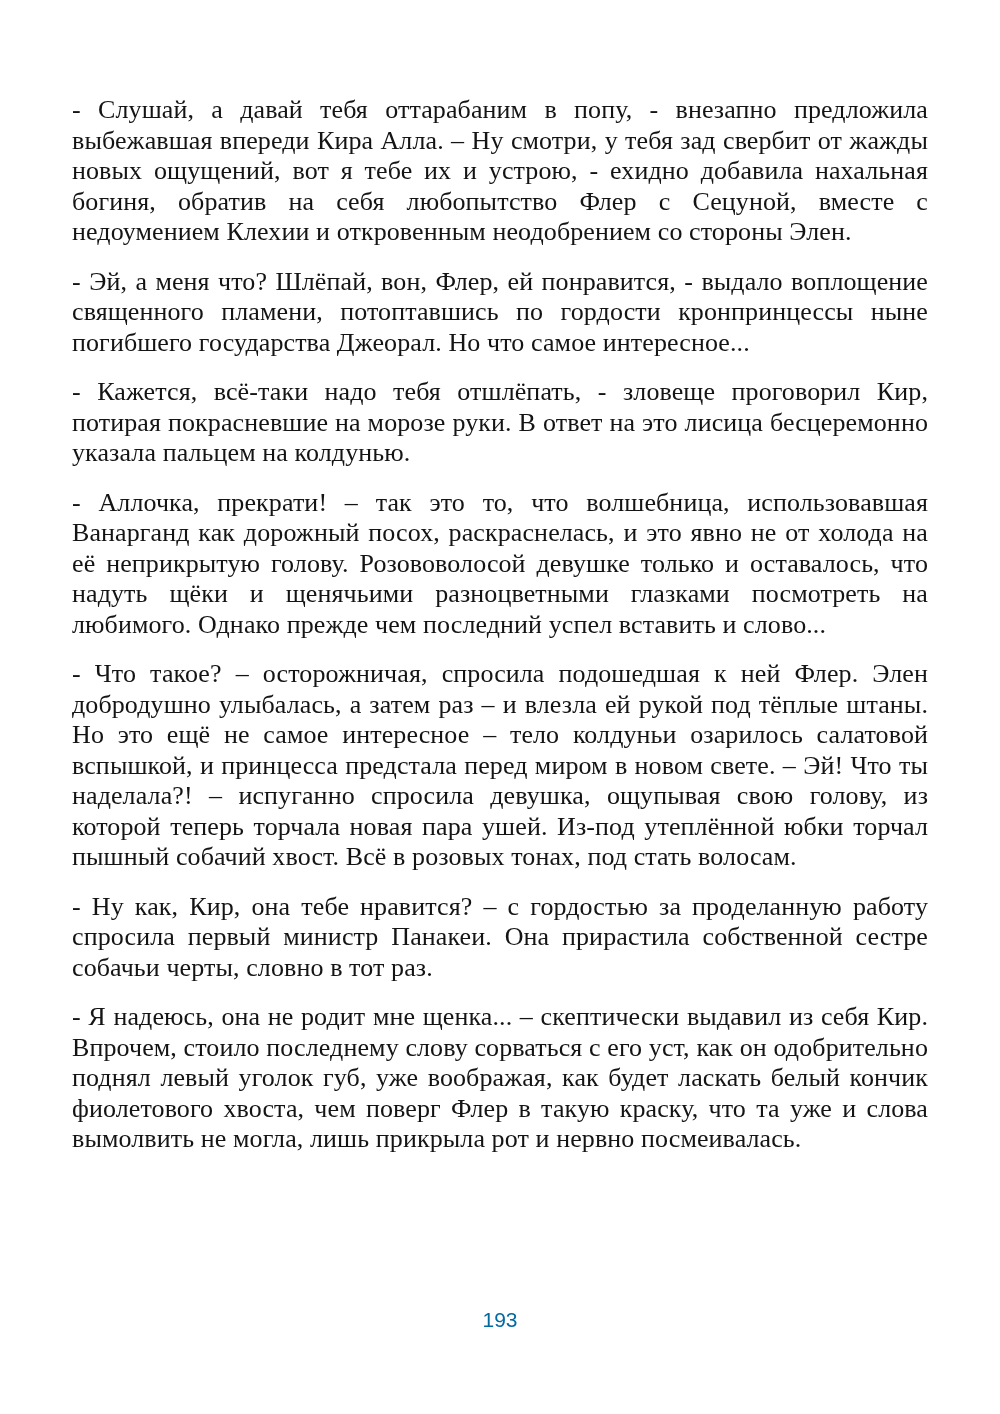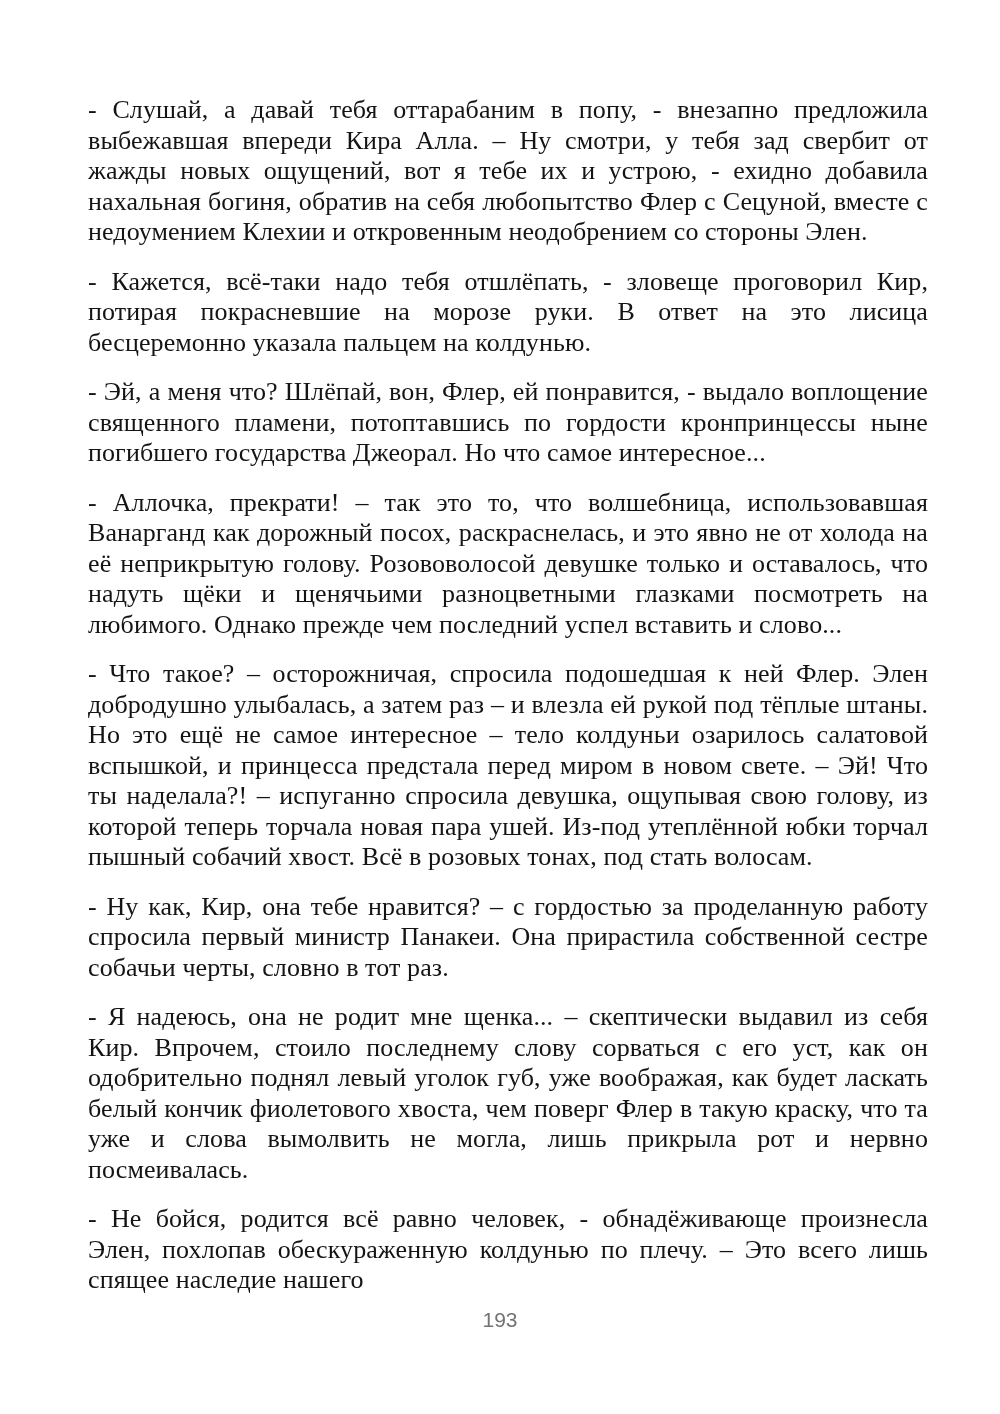--- a/index.html
+++ b/index.html
@@ -16,51 +16,50 @@
     font-family: "Liberation Serif", "DejaVu Serif", serif;
     color: #141414;
   }
   .text-block {
     position: absolute;
     top: 95px;
     left: 72px;
     right: 72px;
   }
   .text-block p {
-    margin: 0 0 19px 16px;
+    margin: 0 0 19px 0;
     font-size: 26px;
     line-height: 30.5px;
     text-align: justify;
     text-align-last: left;
     letter-spacing: 0.1px;
   }
   .text-block p:last-child {
     margin-bottom: 0;
   }
   .italic {
   }
   .page-number {
     position: absolute;
     top: 1308px;
     left: 0;
     width: 100%;
     text-align: center;
     font-family: "Liberation Sans", "DejaVu Sans", sans-serif;
     font-size: 21px;
-    color: #737373;
+    color: #0369a1;
   }
 </style>
 </head>
 <body>
 
 <div class="page">
   <div class="text-block">
       <p><span>- Слушай, а давай тебя оттарабаним в попу, - внезапно предложила выбежавшая впереди Кира Алла. – Ну смотри, у тебя зад свербит от жажды новых ощущений, вот я тебе их и устрою, - ехидно добавила нахальная богиня, обратив на себя любопытство Флер с Сецуной, вместе с недоумением Клехии и откровенным неодобрением со стороны Элен.</span></p>
+      <p><span>- Эй, а меня что? Шлёпай, вон, Флер, ей понравится, - выдало воплощение священного пламени, потоптавшись по гордости кронпринцессы ныне погибшего государства Джеорал. Но что самое интересное...</span></p>
       <p><span>- Кажется, всё-таки надо тебя отшлёпать, - зловеще проговорил Кир, потирая покрасневшие на морозе руки. В ответ на это лисица бесцеремонно указала пальцем на колдунью.</span></p>
-      <p><span>- Эй, а меня что? Шлёпай, вон, Флер, ей понравится, - выдало воплощение священного пламени, потоптавшись по гордости кронпринцессы ныне погибшего государства Джеорал. Но что самое интересное...</span></p>
       <p><span>- Аллочка, прекрати! – так это то, что волшебница, использовавшая Ванарганд как дорожный посох, раскраснелась, и это явно не от холода на её неприкрытую голову. Розововолосой девушке только и оставалось, что надуть щёки и щенячьими разноцветными глазками посмотреть на любимого. Однако прежде чем последний успел вставить и слово...</span></p>
       <p><span>- Что такое? – осторожничая, спросила подошедшая к ней Флер. Элен добродушно улыбалась, а затем раз – и влезла ей рукой под тёплые штаны. Но это ещё не самое интересное – тело колдуньи озарилось салатовой вспышкой, и принцесса предстала перед миром в новом свете. – Эй! Что ты наделала?! – испуганно спросила девушка, ощупывая свою голову, из которой теперь торчала новая пара ушей. Из-под утеплённой юбки торчал пышный собачий хвост. Всё в розовых тонах, под стать волосам.</span></p>
       <p><span>- Ну как, Кир, она тебе нравится? – с гордостью за проделанную работу спросила первый министр Панакеи. Она прирастила собственной сестре собачьи черты, </span><span class="italic">словно в тот раз.</span></p>
       <p><span>- Я надеюсь, она не родит мне щенка... – скептически выдавил из себя Кир. Впрочем, стоило последнему слову сорваться с его уст, как он одобрительно поднял левый уголок губ, уже воображая, как будет ласкать белый кончик фиолетового хвоста, чем поверг Флер в такую краску, что та уже и слова вымолвить не могла, лишь прикрыла рот и нервно посмеивалась.</span></p>
-      <p><span>- Не бойся, родится всё равно человек, - обнадёживающе произнесла Элен, похлопав обескураженную колдунью по плечу. – Это всего лишь спящее наследие нашего</span></p>
     </div>
   <div class="page-number">193</div>
 </div>
 
 </body></html>

